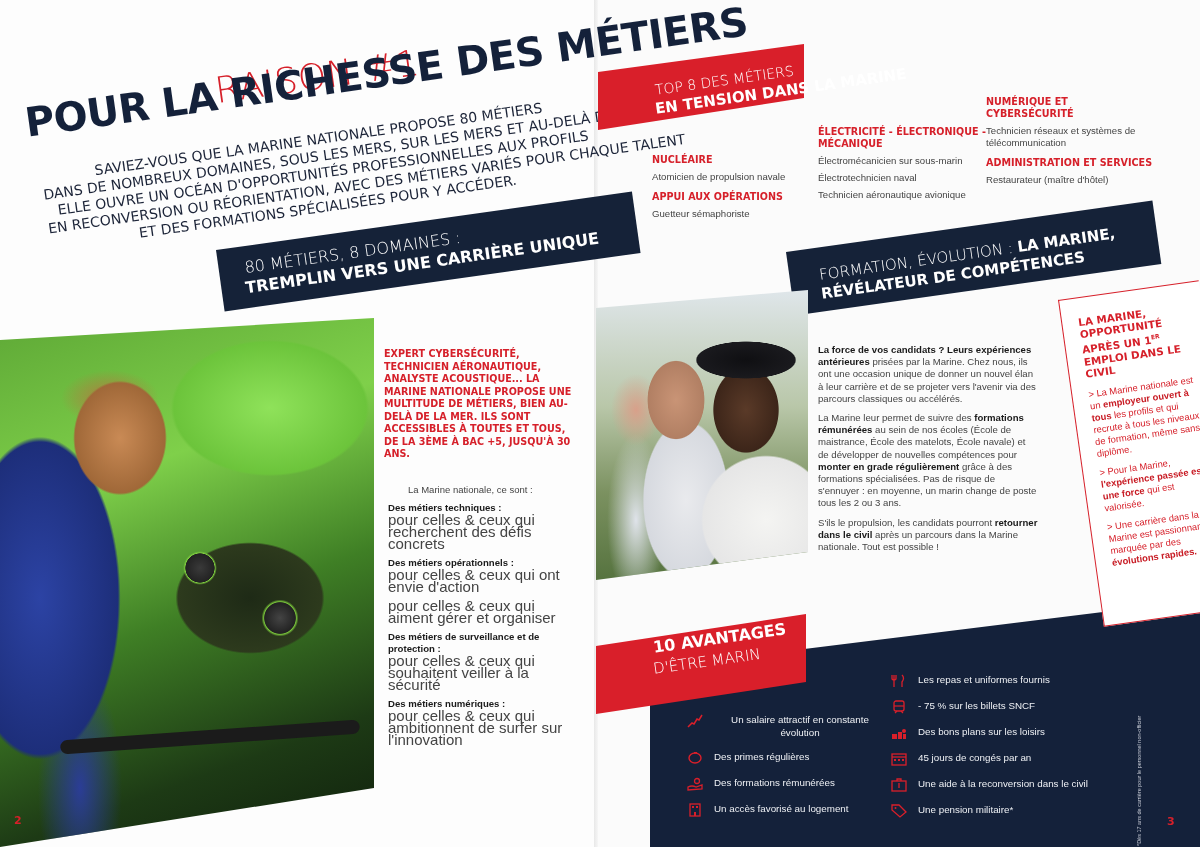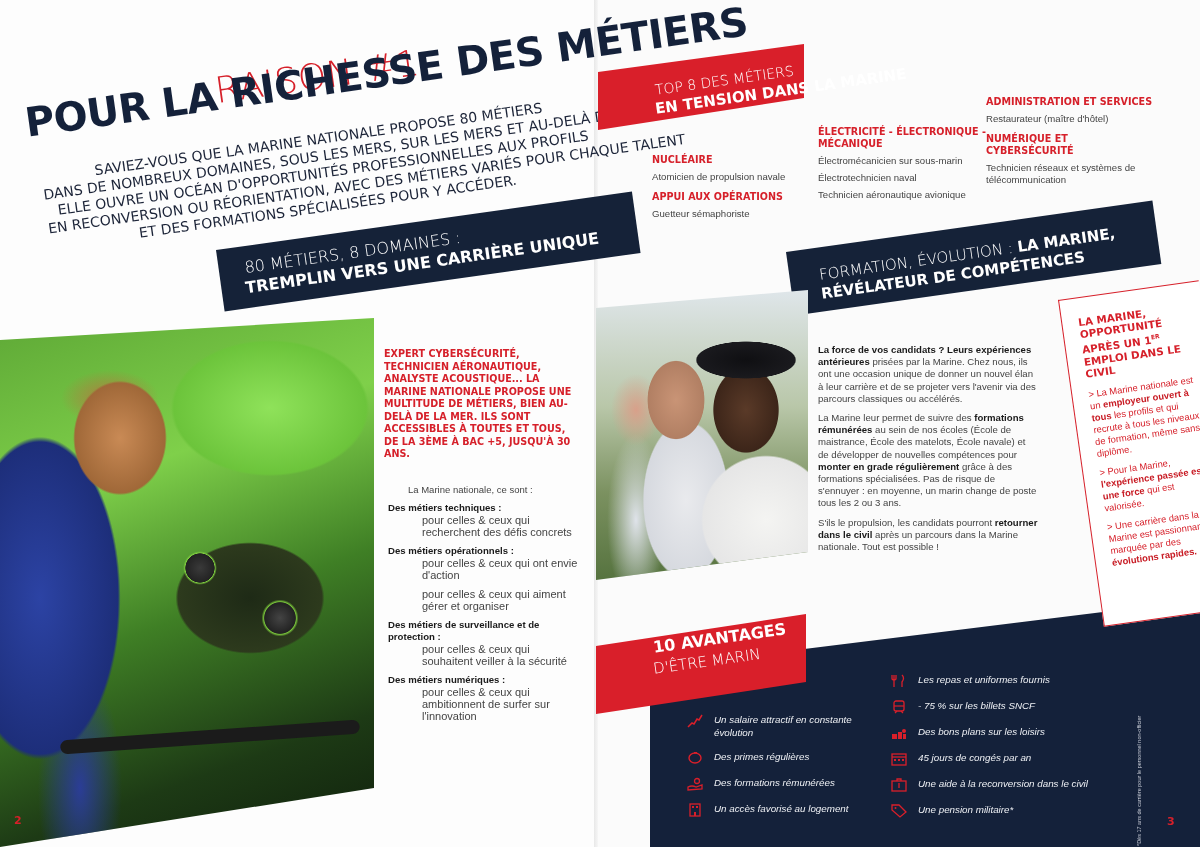--- a/index.html
+++ b/index.html
@@ -42,21 +42,21 @@
   .hose { position: absolute; left: 60px; top: 730px; width: 300px; height: 14px; background: #1b1b1b; border-radius: 8px; transform: rotate(-4deg); }
   .pagenum { position: absolute; font-family: "DejaVu Sans", sans-serif; font-weight: 700; font-size: 11px; color: #d6202a; }
   .pn-left { left: 14px; top: 814px; }
   .pn-right { left: 1167px; top: 815px; }
 
   .lede { position: absolute; left: 384px; top: 348px; width: 190px; font-family: "DejaVu Sans", sans-serif; font-size: 9.6px; line-height: 12.5px; color: #d6202a; text-transform: uppercase; font-weight: 600; }
   .metiers-intro { position: absolute; left: 384px; top: 484px; font-size: 9.5px; color: #444; padding-left: 24px; }
   .metiers-list { position: absolute; left: 388px; top: 502px; width: 190px; }
   .metier { margin-bottom: 7px; }
   .metier-title { font-weight: 700; font-size: 9.6px; line-height: 12px; color: #1a1a1a; }
-  .metier-desc { font-size: 11px; line-height: 12px; color: #444; margin-left: 34px; }
+  .metier-desc { font-size: 15px; line-height: 12px; color: #444; }
 
   
   .top8-banner { position: absolute; left: 598px; top: 44px; width: 206px; height: 86px; background: #d91f2a; color: #fff;
     clip-path: polygon(0 28px, 206px 0, 206px 54px, 0 86px); }
   .top8-light { position: absolute; left: 654px; top: 82px; transform: rotate(-8deg); transform-origin: left top; font-family: "DejaVu Sans", sans-serif; font-weight: 300; font-size: 14px; color:#fff; white-space: nowrap; }
   .top8-bold { position: absolute; left: 654px; top: 100px; transform: rotate(-8deg); transform-origin: left top; font-family: "DejaVu Sans", sans-serif; font-weight: 800; font-size: 15px; color:#fff; white-space: nowrap; }
 
   .cat { position: absolute; }
   .cat-title { font-family: "DejaVu Sans", sans-serif; font-weight: 800; font-size: 9.6px; line-height: 12px; color: #d6202a; text-transform: uppercase; }
   .cat-job { font-size: 9.6px; line-height: 12px; color: #444; margin-top: 5px; }
@@ -97,23 +97,23 @@
   .civil-p b { font-weight: 700; color: #c81b24; }
 
   .dark-block { position: absolute; left: 650px; top: 600px; width: 550px; height: 247px; background: #14213a;
     clip-path: polygon(0 68px, 550px 0, 550px 247px, 0 247px); }
   .av-banner { position: absolute; left: 596px; top: 614px; width: 210px; height: 100px; background: #d91f2a;
     clip-path: polygon(0 32px, 210px 0, 210px 68px, 0 100px); }
   .av-bold { position: absolute; left: 652px; top: 638px; transform: rotate(-8deg); transform-origin: left top; font-family: "DejaVu Sans", sans-serif; font-weight: 800; font-size: 16px; color: #fff; white-space: nowrap; }
   .av-light { position: absolute; left: 652px; top: 660px; transform: rotate(-8deg); transform-origin: left top; font-family: "DejaVu Sans", sans-serif; font-weight: 300; font-size: 15px; color: #fff; white-space: nowrap; }
 
   .adv-list { position: absolute; }
-  .adv-col1 { left: 686px; top: 714px; width: 200px; }
+  .adv-col1 { left: 686px; top: 714px; width: 200px; text-align: center; }
   .adv-col2 { left: 890px; top: 674px; width: 240px; }
-  .adv { display: flex; align-items: flex-start; margin-bottom: 12px; font-style: italic; }
+  .adv { display: flex; align-items: flex-start; margin-bottom: 12px; }
   .adv-icon { width: 18px; height: 14px; margin-right: 10px; flex-shrink: 0; display: flex; align-items: center; justify-content: center; }
   .adv-icon svg { width: 16px; height: 14px; }
   .adv-text { font-size: 9.8px; line-height: 12.5px; color: #eef0f4; font-weight: 500; }
 
   .footnote { position: absolute; left: 1136px; top: 846px; transform: rotate(-90deg); transform-origin: left top; font-size: 5.5px; color: #c8ccd6; white-space: nowrap; }
 </style>
 </head>
 <body>
 
 <div class="spread">
@@ -185,26 +185,26 @@
     <div class="cat-block">
       <div class="cat-title">ÉLECTRICITÉ - ÉLECTRONIQUE - MÉCANIQUE</div>
       <div class="cat-job">Électromécanicien sur sous-marin</div>
       <div class="cat-job">Électrotechnicien naval</div>
       <div class="cat-job">Technicien aéronautique avionique</div>
     </div>
   </div>
 
   <div class="cat cat-col3">
     <div class="cat-block">
+      <div class="cat-title">NUMÉRIQUE ET CYBERSÉCURITÉ</div>
+      <div class="cat-job">Technicien réseaux et systèmes de télécommunication</div>
+    </div>
+    <div class="cat-block">
       <div class="cat-title">ADMINISTRATION ET SERVICES</div>
       <div class="cat-job">Restaurateur (maître d'hôtel)</div>
-    </div>
-    <div class="cat-block">
-      <div class="cat-title">NUMÉRIQUE ET CYBERSÉCURITÉ</div>
-      <div class="cat-job">Technicien réseaux et systèmes de télécommunication</div>
     </div>
   </div>
 
   <div class="form-banner"></div>
   <div class="form-line1">
     <span class="light">FORMATION, ÉVOLUTION : </span><span class="bold">LA MARINE,</span>
   </div>
   <div class="form-line2">RÉVÉLATEUR DE COMPÉTENCES</div>
 
   <div class="photo-sailors"></div>

